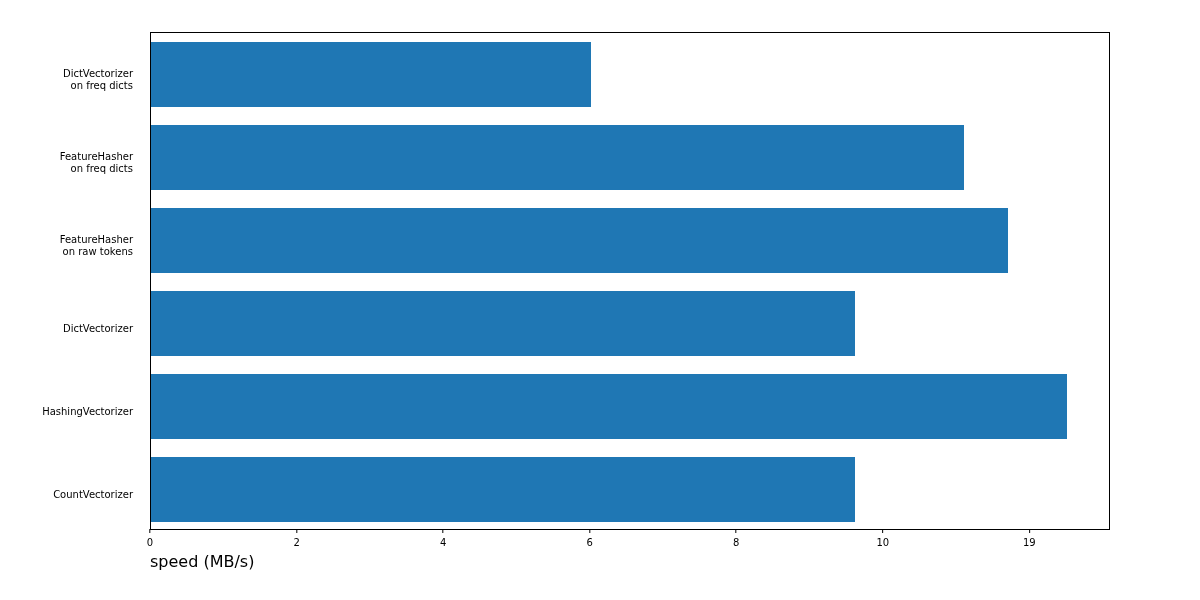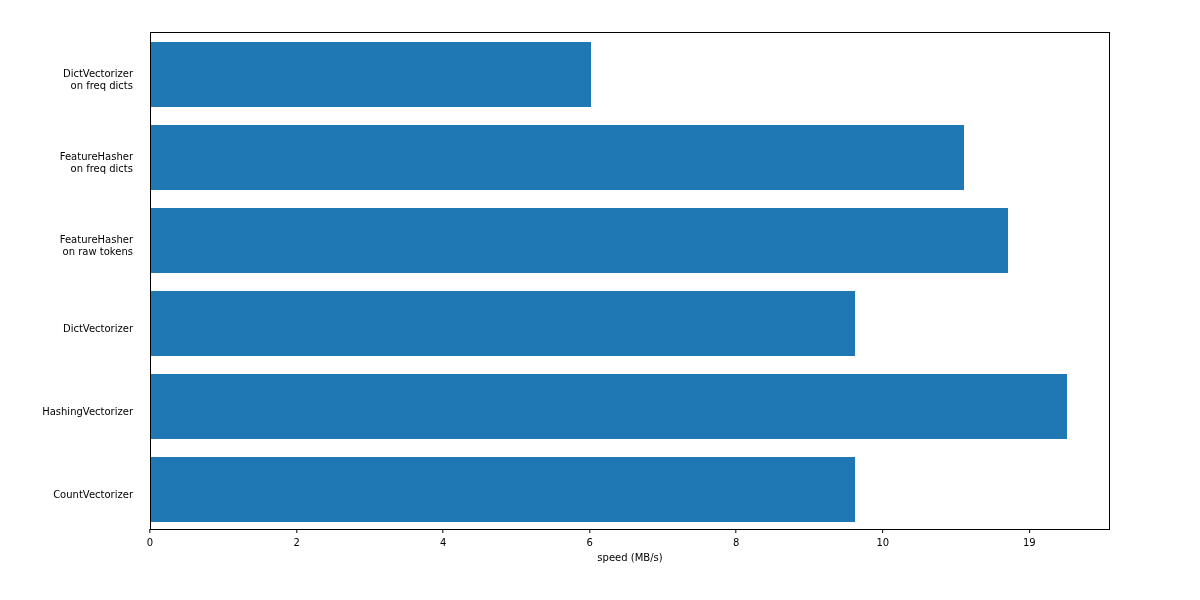--- a/index.html
+++ b/index.html
@@ -62,22 +62,21 @@
   }
   .xtick .lbl {
     display: block;
     margin-top: 6px;
   }
   .xlabel {
     position: absolute;
     top: 552px;
     left: 150px;
     width: 960px;
-    text-align: center;
-    font-size: 10px;
+    font-size: 16px;
   }
 </style>
 </head>
 <body>
 
 <div class="figure">
   <div class="axes">
     <div class="bars">
       <div class="bar" style="top: 9.13px; height: 64.74px; width: 439.695px; background: rgb(31, 119, 180);"></div>
       <div class="bar" style="top: 92.13px; height: 64.74px; width: 813.435px; background: rgb(31, 119, 180);"></div>

